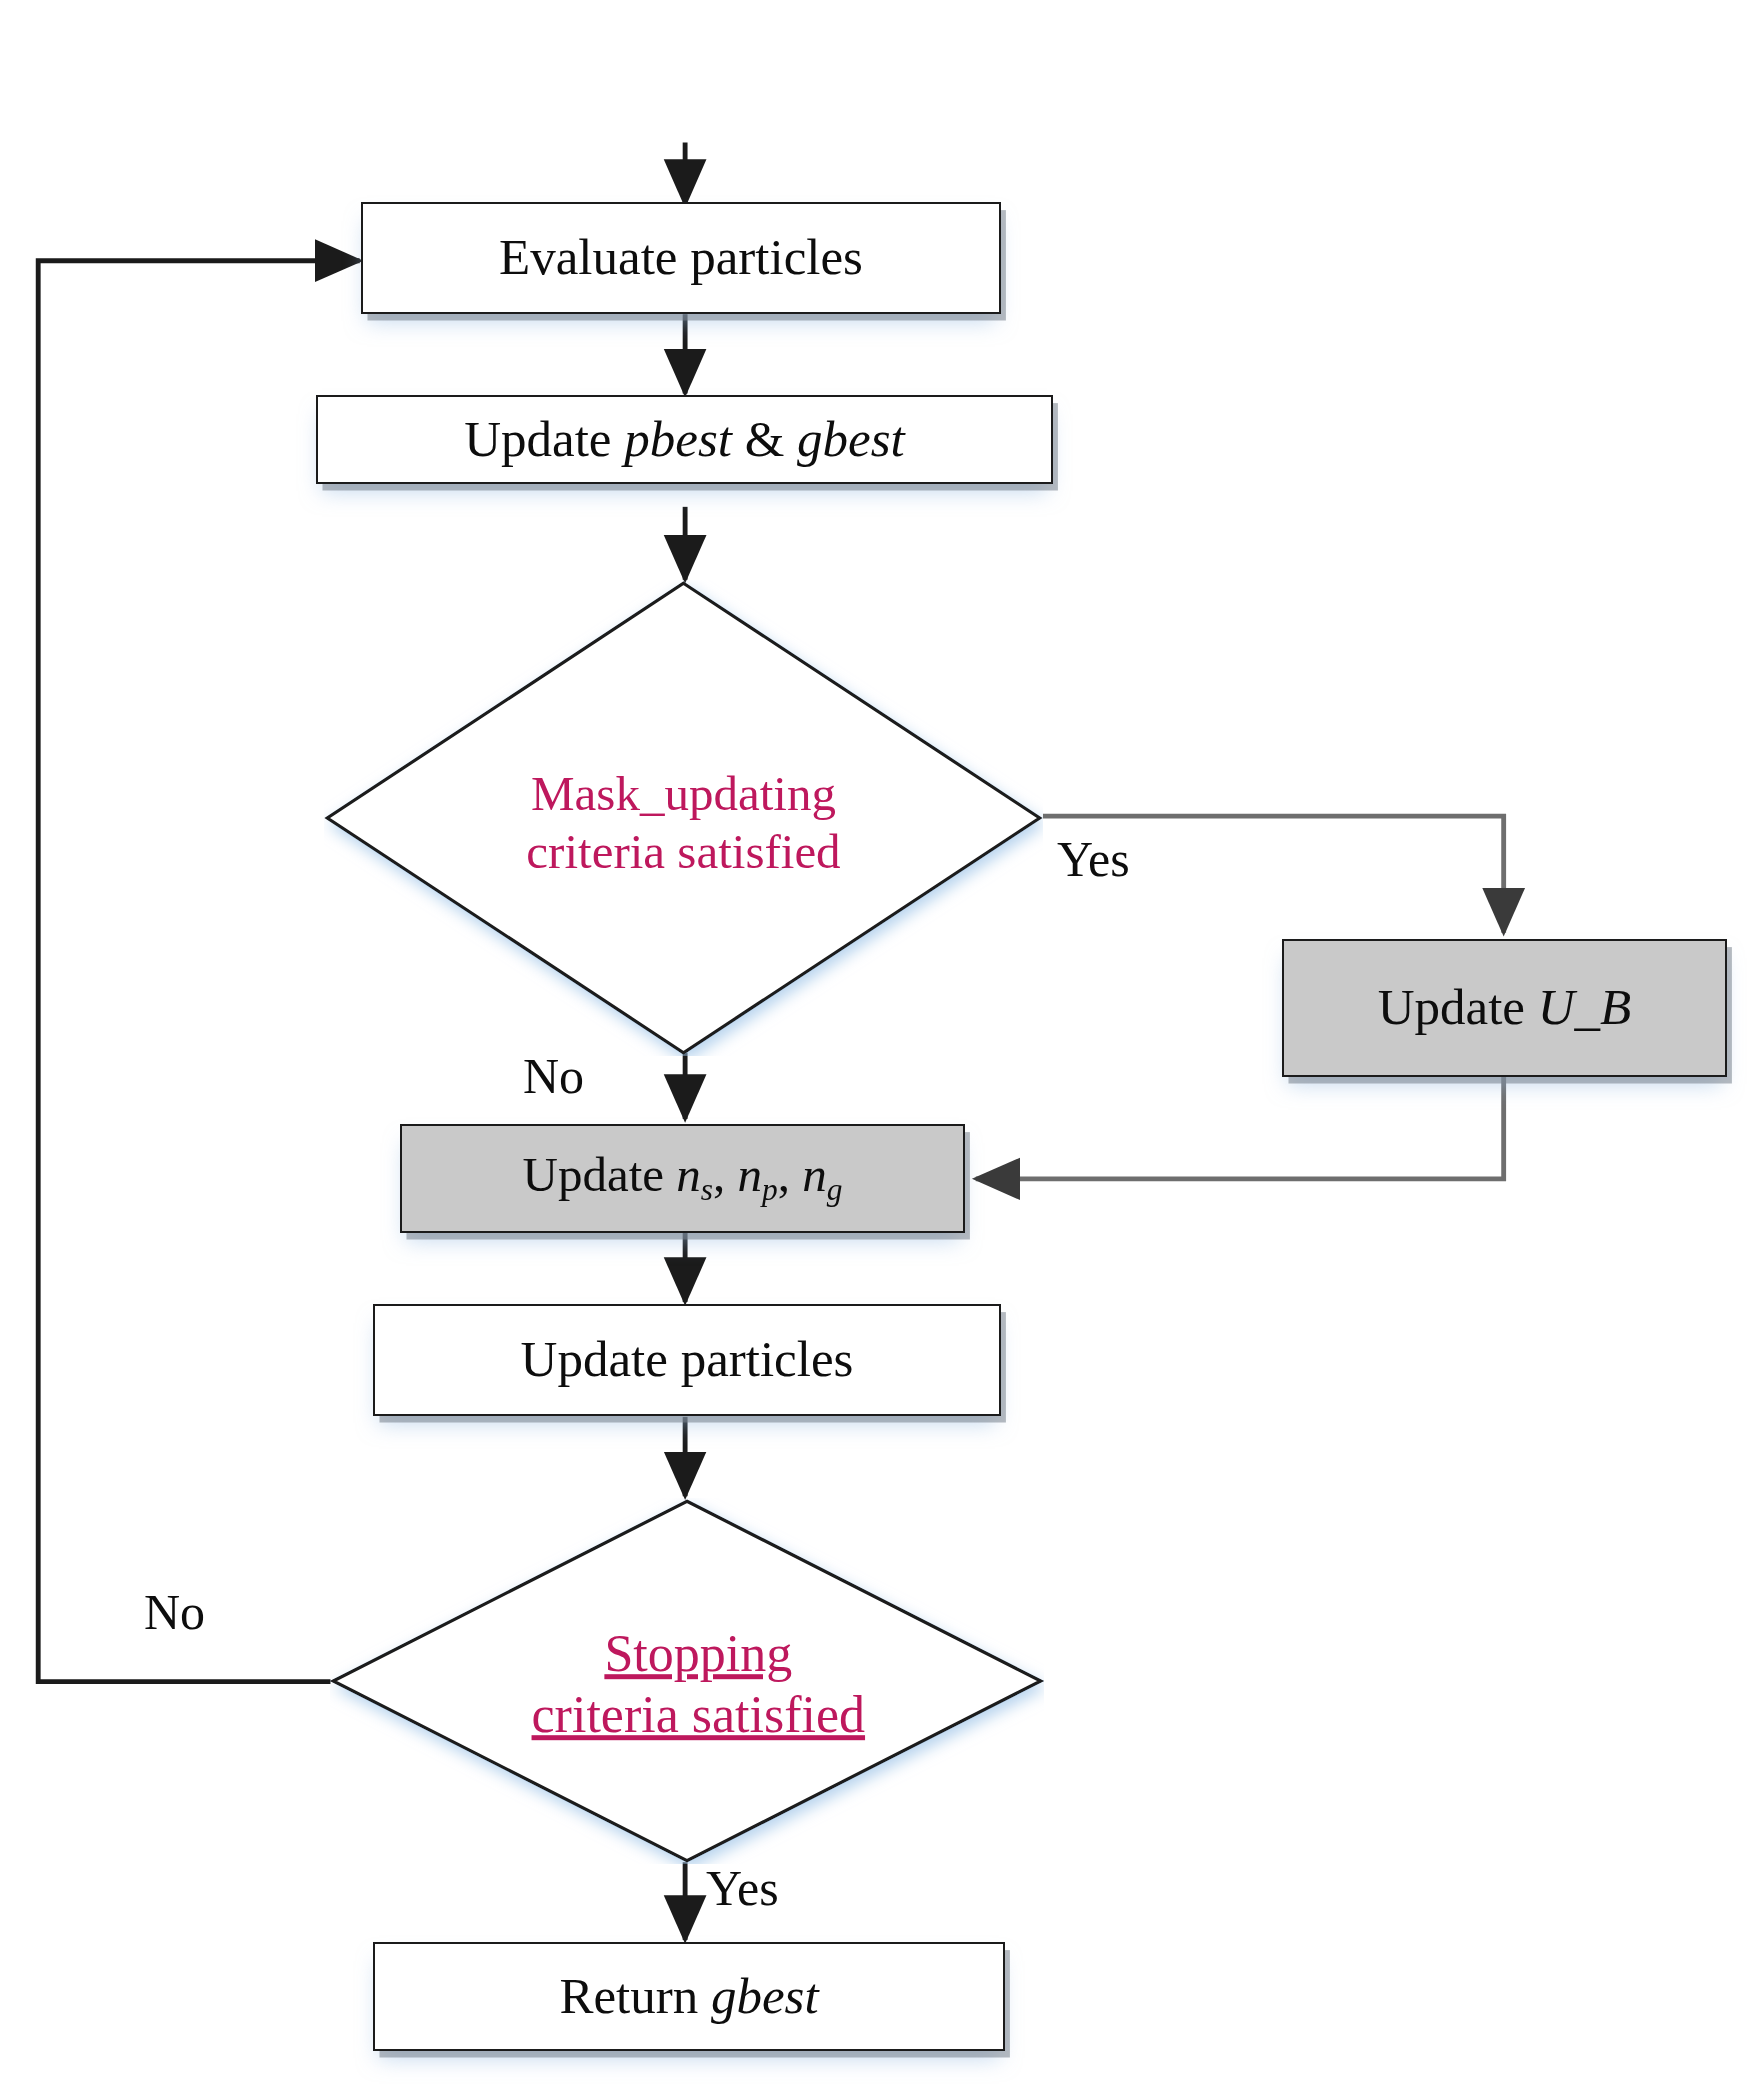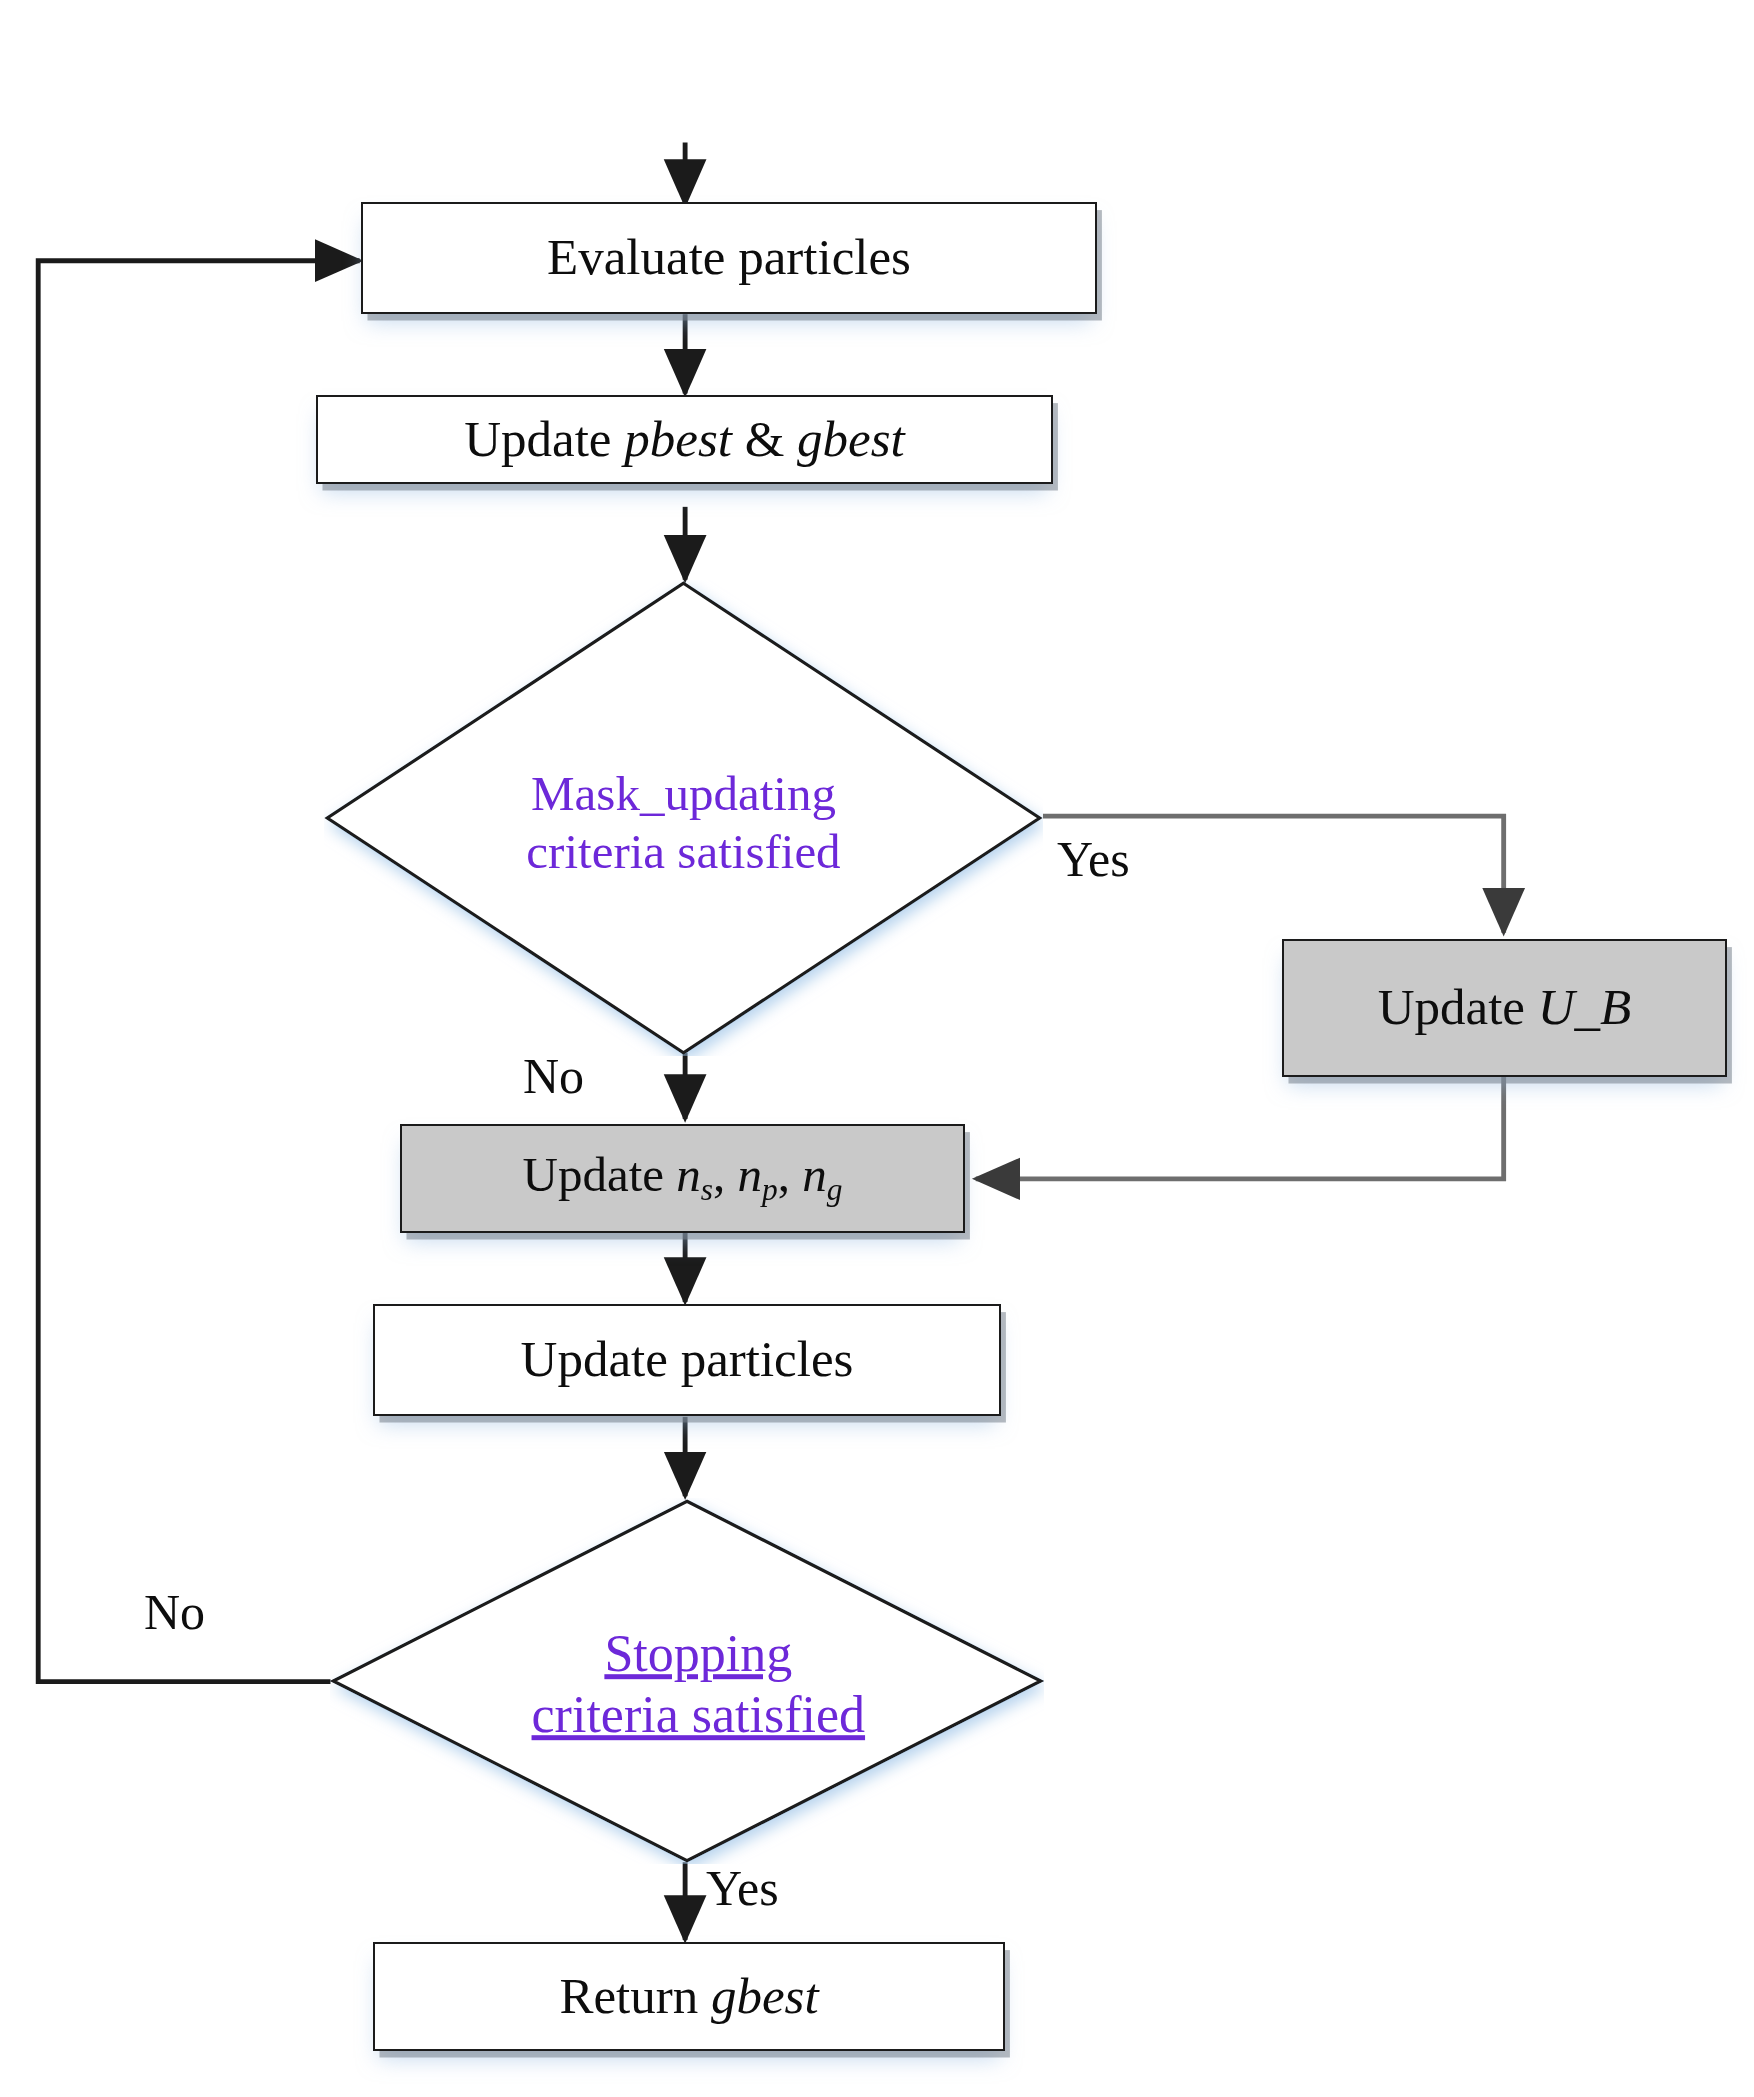--- a/index.html
+++ b/index.html
@@ -53,21 +53,21 @@
     box-sizing: border-box;
   }
 
   
   .decision {
     position: absolute;
     display: flex;
     align-items: center;
     justify-content: center;
     text-align: center;
-    color: #6d28d9;
+    color: #be185d;
     line-height: 1.18;
   }
   .decision .dtext {
     position: relative;
     z-index: 3;
     white-space: pre-line;
   }
   .decision svg {
     position: absolute;
     left: 0;
@@ -126,21 +126,21 @@
     <line x1="846" y1="1522" x2="846" y2="1608" stroke="#1b1b1b" stroke-width="6" marker-end="url(#arrK)"></line>
 
     <line x1="846" y1="1750" x2="846" y2="1848" stroke="#1b1b1b" stroke-width="6" marker-end="url(#arrK)"></line>
 
     <line x1="846" y1="2300" x2="846" y2="2396" stroke="#1b1b1b" stroke-width="6" marker-end="url(#arrK)"></line>
 
     <path d="M408,2077 L47,2077 L47,322 L444,322" fill="none" stroke="#1b1b1b" stroke-width="6" marker-end="url(#arrK)"></path>
   </svg>
 
 
-  <div class="node proc" style="left:361px; top:202px; width:736px; height:112px; font-size:51px;justify-content:center;">
+  <div class="node proc" style="left:361px; top:202px; width:640px; height:112px; font-size:51px;justify-content:center;">
     <span class="inner">Evaluate particles</span>
   </div>
 
   <div class="node proc" style="left:316px; top:395px; width:737px; height:89px; font-size:51px;">
     <span class="inner"><span>Update </span><span class="ital">pbest</span><span> &amp; </span><span class="ital">gbest</span></span>
   </div>
 
   <div class="decision" style="left:324px; top:580px; width:719px; height:476px; font-size:49px;">
     <svg width="719" height="476" viewBox="0 0 888 588">
       <polygon points="444,4 884,294 444,584 4,294" fill="#ffffff" stroke="#1b1b1b" stroke-width="4" filter="url(#blueGlow)"></polygon>

